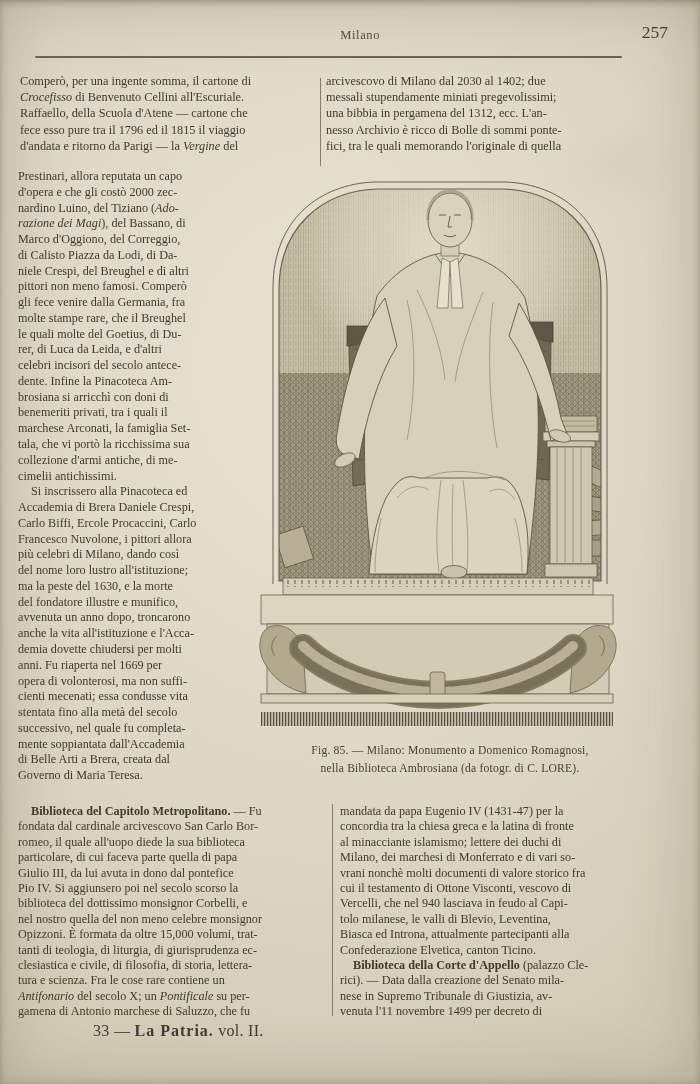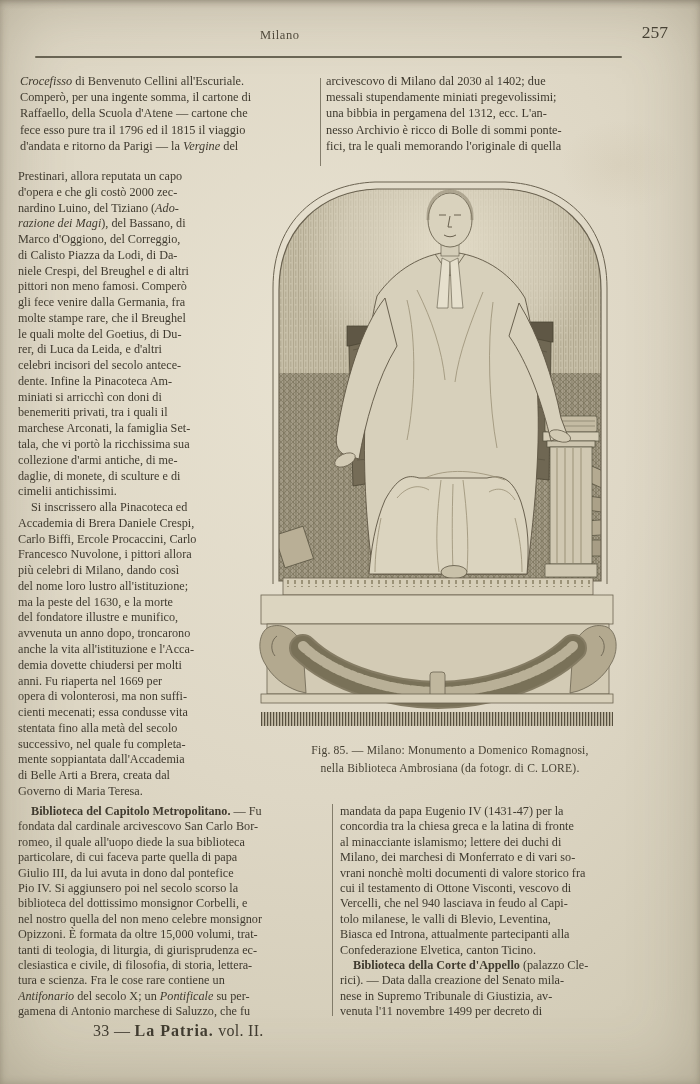--- a/index.html
+++ b/index.html
@@ -10,21 +10,21 @@
     font-family:"Liberation Serif","DejaVu Serif",serif;
     color:#3f3a2f;
   }
   .page::after{
     content:""; position:absolute; inset:0; pointer-events:none;
     box-shadow: inset 0 0 70px rgba(98,88,66,.30), inset 0 0 8px rgba(80,70,50,.28),
                 inset 0 5px 10px -6px rgba(60,52,40,.45);
   }
   .stain{position:absolute; pointer-events:none; border-radius:50%;}
   .abs{position:absolute;}
-  .running-title{top:28px; left:260px; width:120px; text-align:left;
+  .running-title{top:28px; left:260px; width:120px; text-align:right;
     font-size:12.5px; letter-spacing:.6px; color:#514b3d;}
   .page-num{top:22px; left:608px; width:60px; text-align:right; font-size:17.5px; color:#443f33;}
   .head-rule{top:56px; left:35px; width:587px; height:2px; background:#4e4839; opacity:.8; border-radius:1px;}
   .tblock{position:absolute; text-align:justify;}
   .w{font-size:12.3px;}
   .w .tline{height:16.2px; line-height:16.2px;}
   .n{font-size:12.2px;}
   .n .tline{height:15.78px; line-height:15.78px;}
   .c14{font-size:12.2px;}
   .c14 .tline{height:15.4px; line-height:15.4px;}
@@ -50,47 +50,46 @@
   <div class="stain" style="left:560px;top:120px;width:120px;height:90px;background:radial-gradient(closest-side,rgba(150,128,88,.08),transparent);"></div>
 
   <div class="abs running-title">Milano</div>
   <div class="abs page-num">257</div>
   <div class="abs head-rule"></div>
 
   <div class="abs col-divider" style="left:320px;top:78px;height:88px;"></div>
   <div class="abs col-divider" style="left:332px;top:804px;height:212px;"></div>
 
   <div class="tblock w" style="left:20px;top:73px;width:292px;">
+      <div class="tline">Comperò, per una ingente somma, il cartone di</div>
       <div class="tline"><i>Crocefisso</i> di Benvenuto Cellini all'Escuriale.</div>
-      <div class="tline">Comperò, per una ingente somma, il cartone di</div>
       <div class="tline">Raffaello, della Scuola d'Atene — cartone che</div>
       <div class="tline">fece esso pure tra il 1796 ed il 1815 il viaggio</div>
       <div class="tline">d'andata e ritorno da Parigi — la <i>Vergine</i> del</div>
     </div>
   <div class="tblock n" style="left:18px;top:153px;width:246px;margin-top:16px;">
       <div class="tline">Prestinari, allora reputata un capo</div>
       <div class="tline">d'opera e che gli costò 2000 zec-</div>
       <div class="tline">nardino Luino, del Tiziano (<i>Ado-</i></div>
       <div class="tline"><i>razione dei Magi</i>), del Bassano, di</div>
       <div class="tline">Marco d'Oggiono, del Correggio,</div>
       <div class="tline">di Calisto Piazza da Lodi, di Da-</div>
       <div class="tline">niele Crespi, del Breughel e di altri</div>
       <div class="tline">pittori non meno famosi. Comperò</div>
       <div class="tline">gli fece venire dalla Germania, fra</div>
       <div class="tline">molte stampe rare, che il Breughel</div>
       <div class="tline">le quali molte del Goetius, di Du-</div>
       <div class="tline">rer, di Luca da Leida, e d'altri</div>
       <div class="tline">celebri incisori del secolo antece-</div>
       <div class="tline">dente. Infine la Pinacoteca Am-</div>
-      <div class="tline">miniati si arricchì con doni di</div>
+      <div class="tline">brosiana si arricchì con doni di</div>
       <div class="tline">benemeriti privati, tra i quali il</div>
       <div class="tline">marchese Arconati, la famiglia Set-</div>
       <div class="tline">tala, che vi portò la ricchissima sua</div>
       <div class="tline">collezione d'armi antiche, di me-</div>
-      <div class="tline">daglie, di monete, di sculture e di</div>
       <div class="tline nj">cimelii antichissimi.</div>
       <div class="tline ind">Si inscrissero alla Pinacoteca ed</div>
       <div class="tline">Accademia di Brera Daniele Crespi,</div>
       <div class="tline">Carlo Biffi, Ercole Procaccini, Carlo</div>
       <div class="tline">Francesco Nuvolone, i pittori allora</div>
       <div class="tline">più celebri di Milano, dando così</div>
       <div class="tline">del nome loro lustro all'istituzione;</div>
       <div class="tline">ma la peste del 1630, e la morte</div>
       <div class="tline">del fondatore illustre e munifico,</div>
       <div class="tline">avvenuta un anno dopo, troncarono</div>

